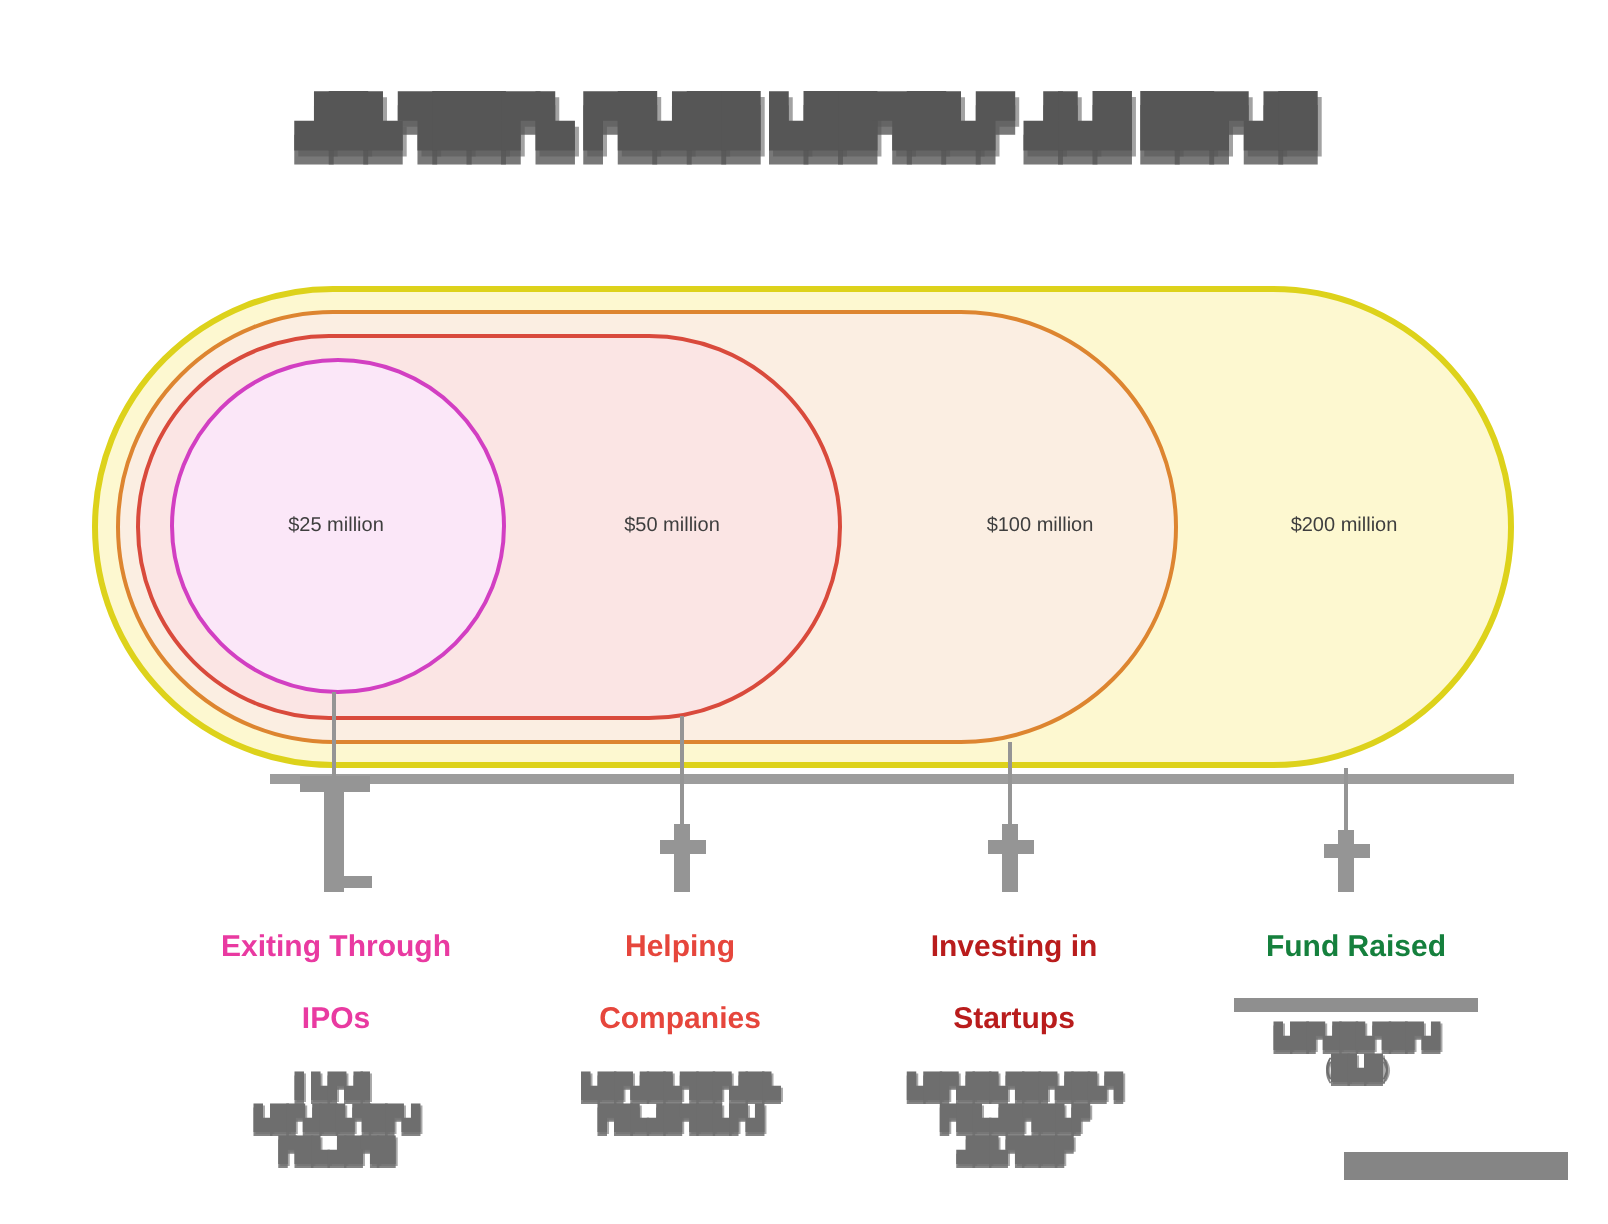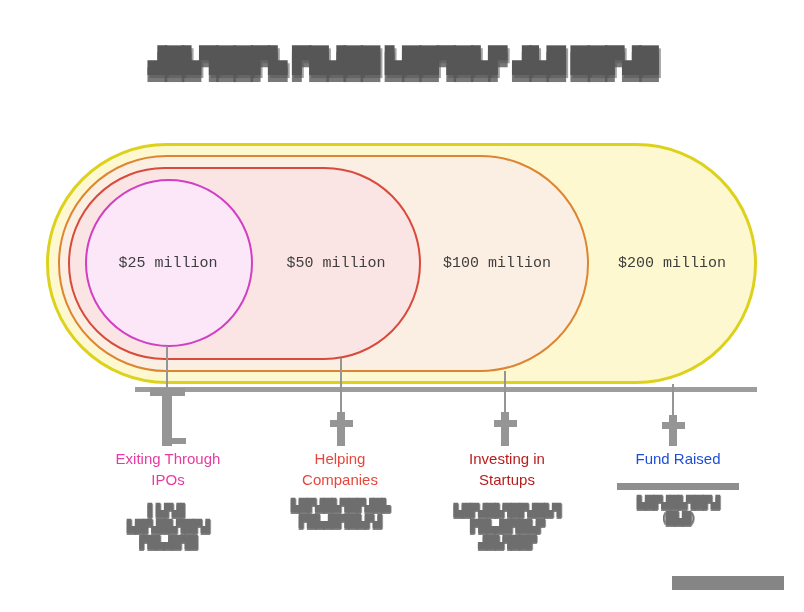--- a/index.html
+++ b/index.html
@@ -22,34 +22,34 @@
     text-shadow:0 7px 0 rgba(86,86,86,.8),2px 3px 0 rgba(86,86,86,.55);
   }
   
   .ring{position:absolute;box-sizing:border-box;}
   .ring-yellow{left:46px;top:143px;width:711px;height:241px;border:3px solid #ddd21b;border-radius:121px;background:#fdf8d0;}
   .ring-orange{left:58px;top:155px;width:531px;height:217px;border:2px solid #dd8530;border-radius:109px;background:#fbeee2;}
   .ring-red{left:68px;top:167px;width:353px;height:193px;border:2px solid #d94a3c;border-radius:97px;background:#fbe5e4;}
   .ring-magenta{left:85px;top:179px;width:168px;height:168px;border:2px solid #d23fc2;border-radius:50%;background:#fbe7f8;}
   .amount{
     position:absolute;top:263px;transform:translate(-50%,-50%);
-    font-size:15px;color:#3e3e3e;white-space:nowrap;font-family:Liberation Mono, monospace;
+    font-size:10px;color:#3e3e3e;white-space:nowrap;
   }
-  .amount-25{left:168px;} .amount-50{left:336px;} .amount-100{left:497px;} .amount-200{left:672px;}
+  .amount-25{left:168px;} .amount-50{left:336px;} .amount-100{left:520px;} .amount-200{left:672px;}
   
   .axis-line{position:absolute;left:135px;top:387px;width:622px;height:5px;background:#9d9d9d;}
   .conn{position:absolute;background:#959595;}
   
   .category{position:absolute;top:448px;width:176px;text-align:center;}
   .cat-1{left:80px;} .cat-2{left:252px;} .cat-3{left:419px;} .cat-4{left:590px;}
-  .cat-line{font-size:15px;font-weight:normal;line-height:21px;margin:0;}
+  .cat-line{font-size:15px;font-weight:bold;line-height:21px;margin:15px;}
   .cat-1 .cat-line{color:#e93aa1;}
   .cat-2 .cat-line{color:#e6463c;}
   .cat-3 .cat-line{color:#b91c1c;}
-  .cat-4 .cat-line{color:#1d4ed8;}
+  .cat-4 .cat-line{color:#15803d;}
   .desc{margin-top:12px;}
   .cat-2 .desc{margin-top:7px;}
   .cat-4 .desc{margin-top:3px;}
   .desc-line{font-size:12px;line-height:16px;margin:0;}
   .solid-bar{width:122px;height:7px;background:#8f8f8f;margin:14px auto 4px auto;}
   .watermark{position:absolute;left:672px;top:576px;width:112px;height:14px;background:#858585;}
 </style>
 </head>
 <body>
 

